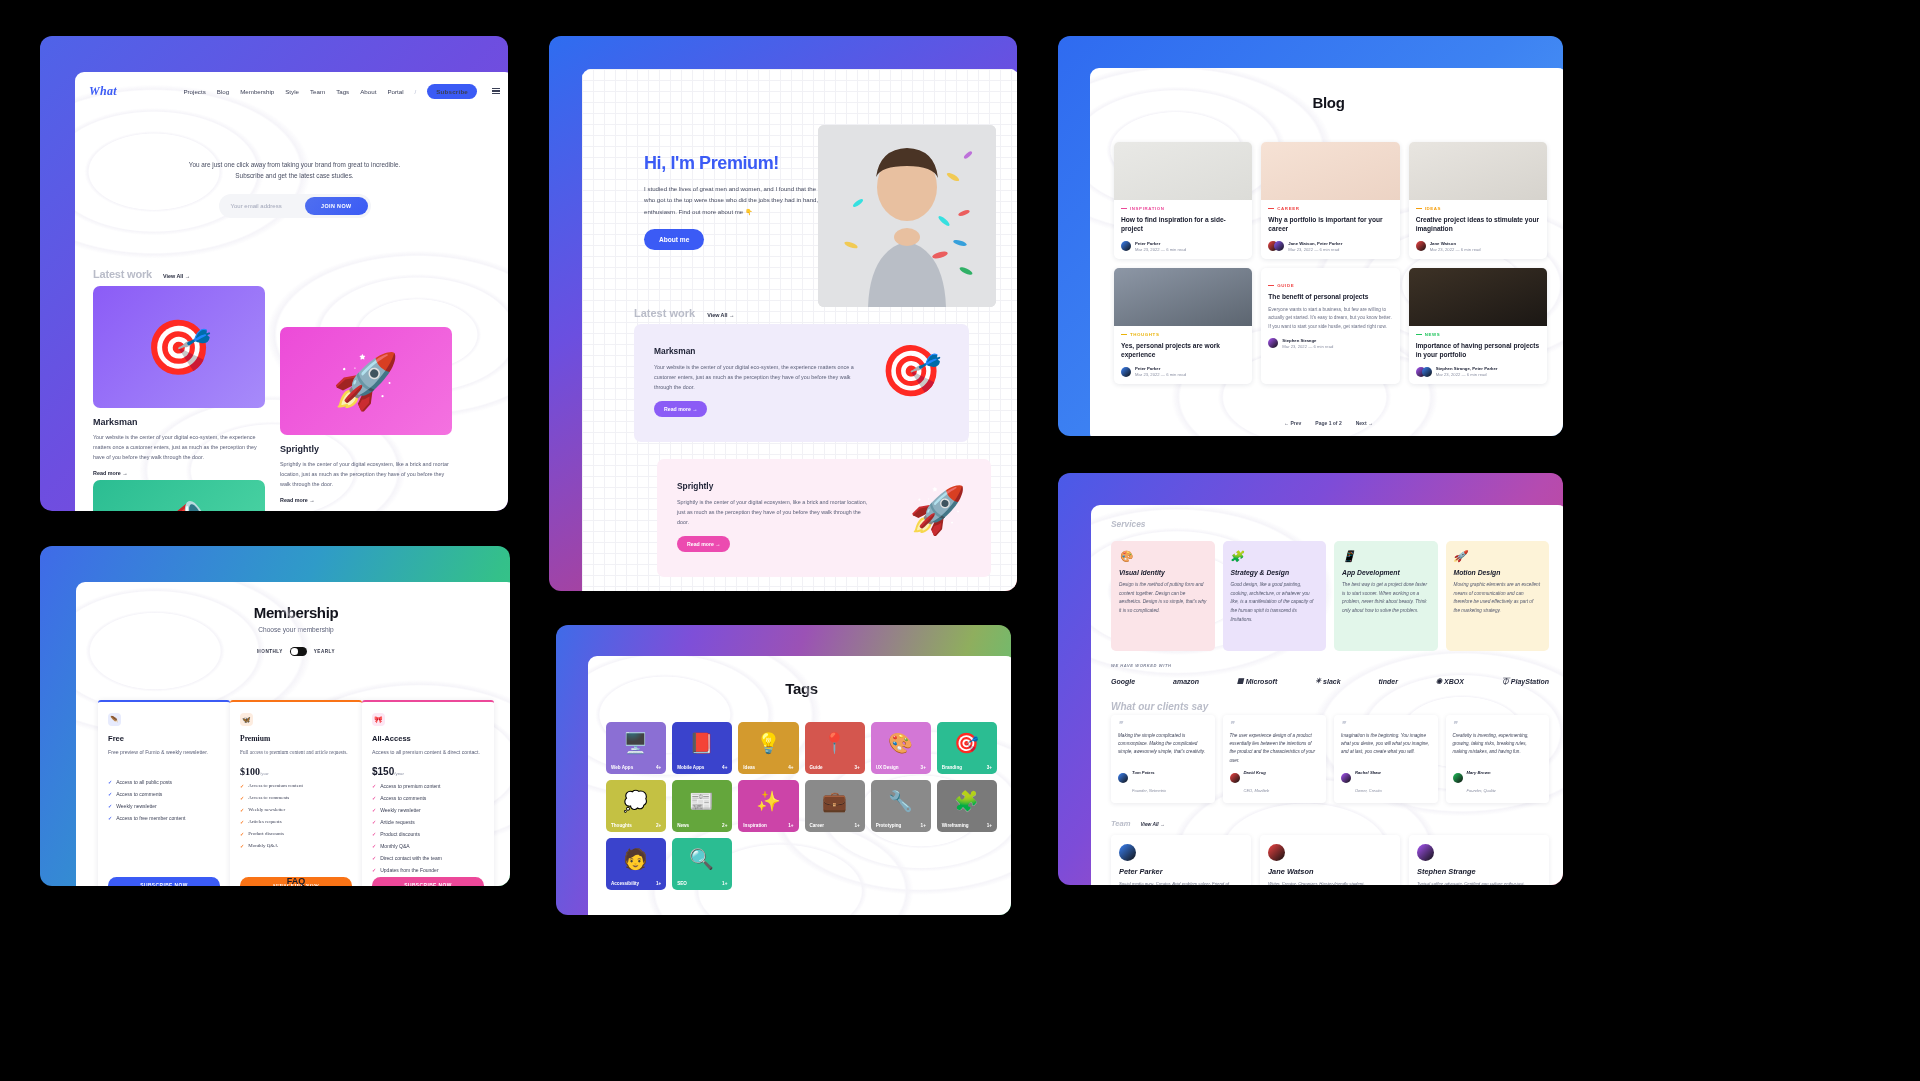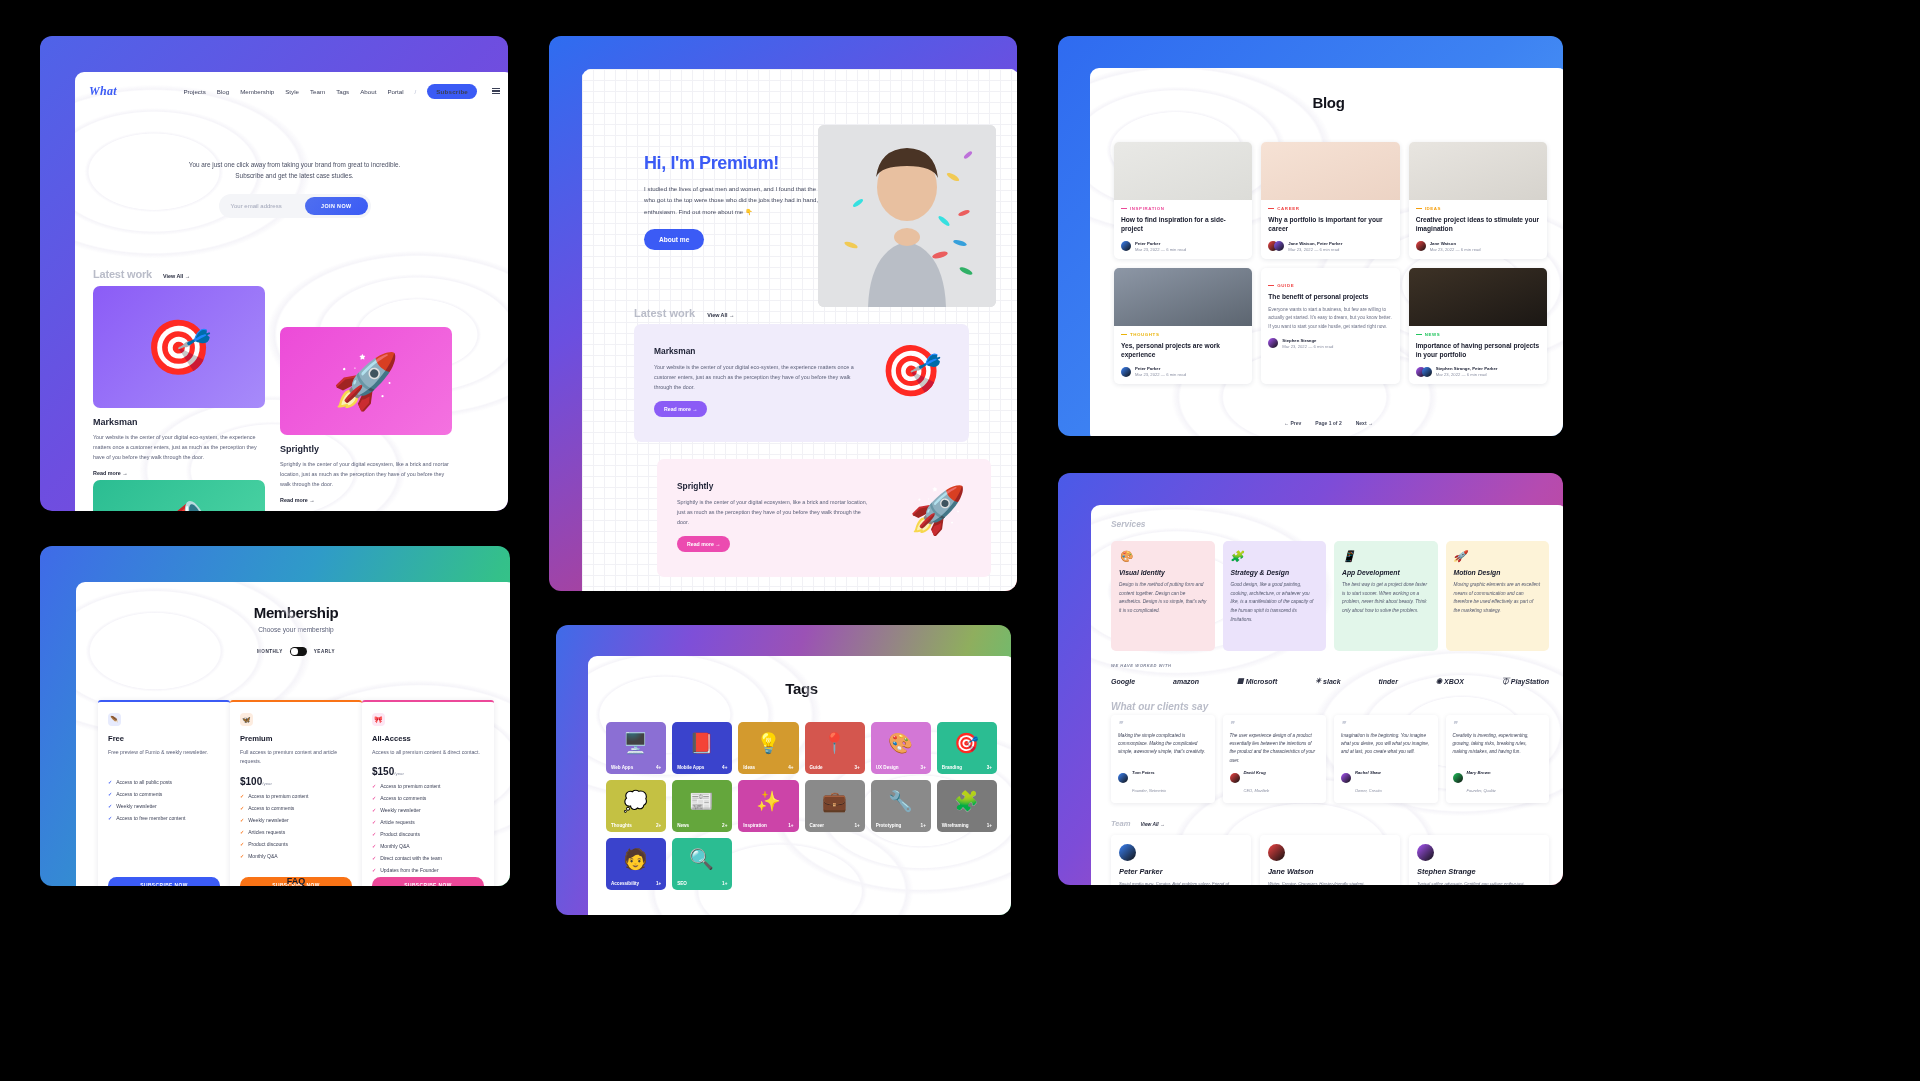--- a/index.html
+++ b/index.html
@@ -478,21 +478,21 @@
               <span class="chk" id="c0c" style="color: rgb(59, 91, 245);">✓</span>
               <span>Weekly newsletter</span>
             </div>
           <div class="feat">
               <span class="chk" id="c0d" style="color: rgb(59, 91, 245);">✓</span>
               <span>Access to free member content</span>
             </div>
           <div class="pbtn" id="pb0" style="background: rgb(59, 91, 245);">SUBSCRIBE NOW</div>
         </div>
 
-        <div class="plan" id="pl1" style="border-top-color: rgb(249, 115, 22);">
+        <div class="plan" id="pl1" style="border-top-color: rgb(249, 115, 22); font-family: Liberation Serif, serif;">
           <div class="picon" id="pi1" style="background: rgb(253, 236, 223);">🦋</div>
           <div class="pname">Premium</div>
           <div class="pdesc">Full access to premium content and article requests.</div>
           <div class="pprice">
             <span>$100</span><small>/year</small>
           </div>
           <div class="feat">
               <span class="chk" id="c1a" style="color: rgb(249, 115, 22);">✓</span>
               <span>Access to premium content</span>
             </div>

